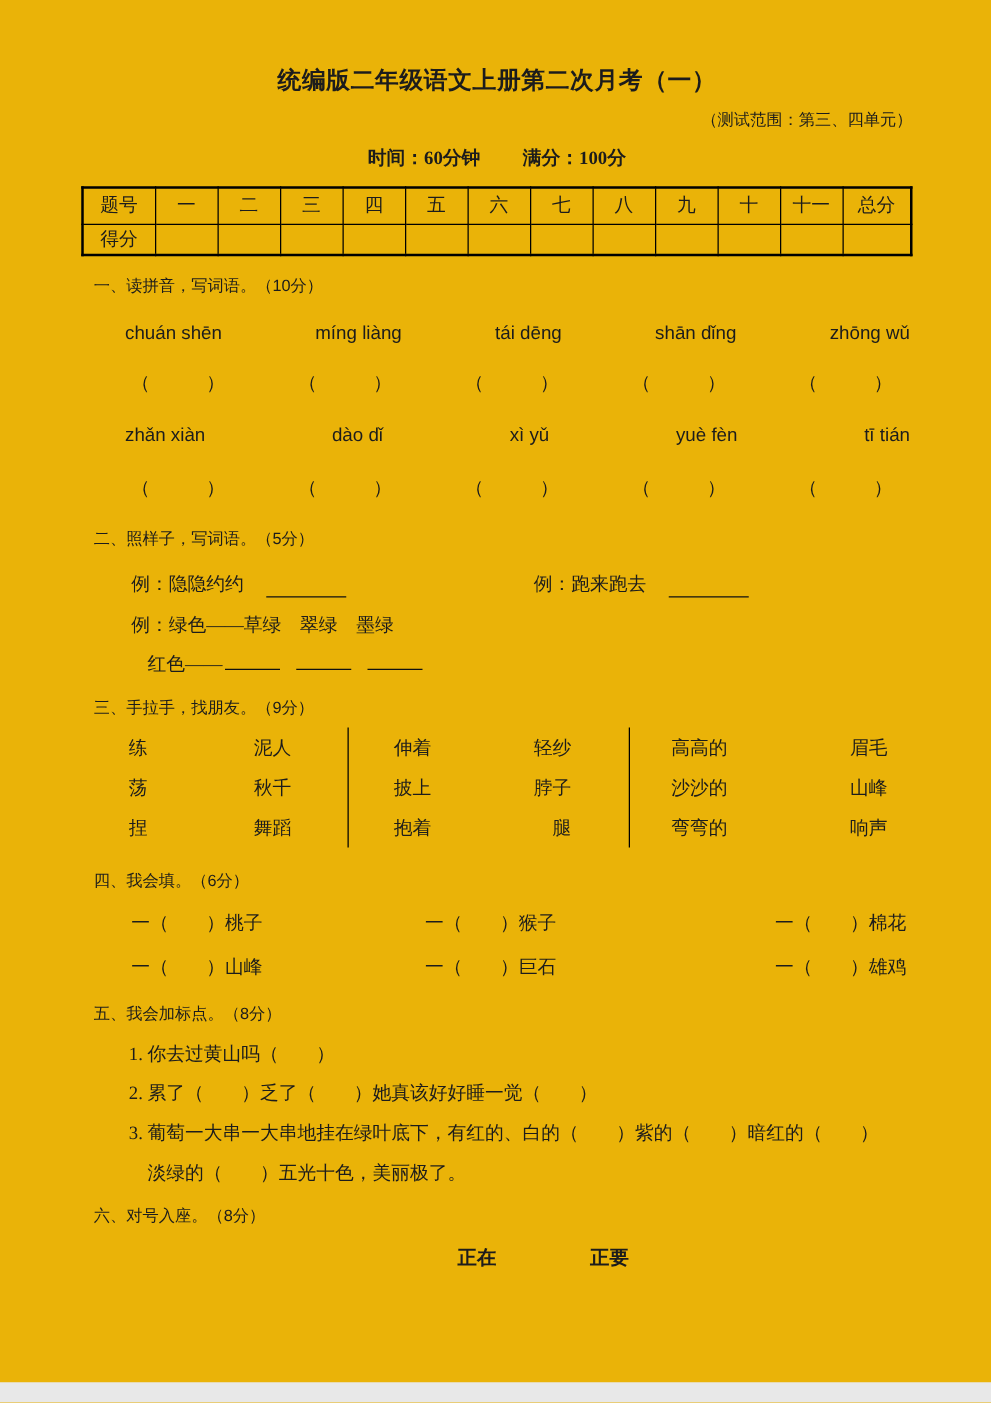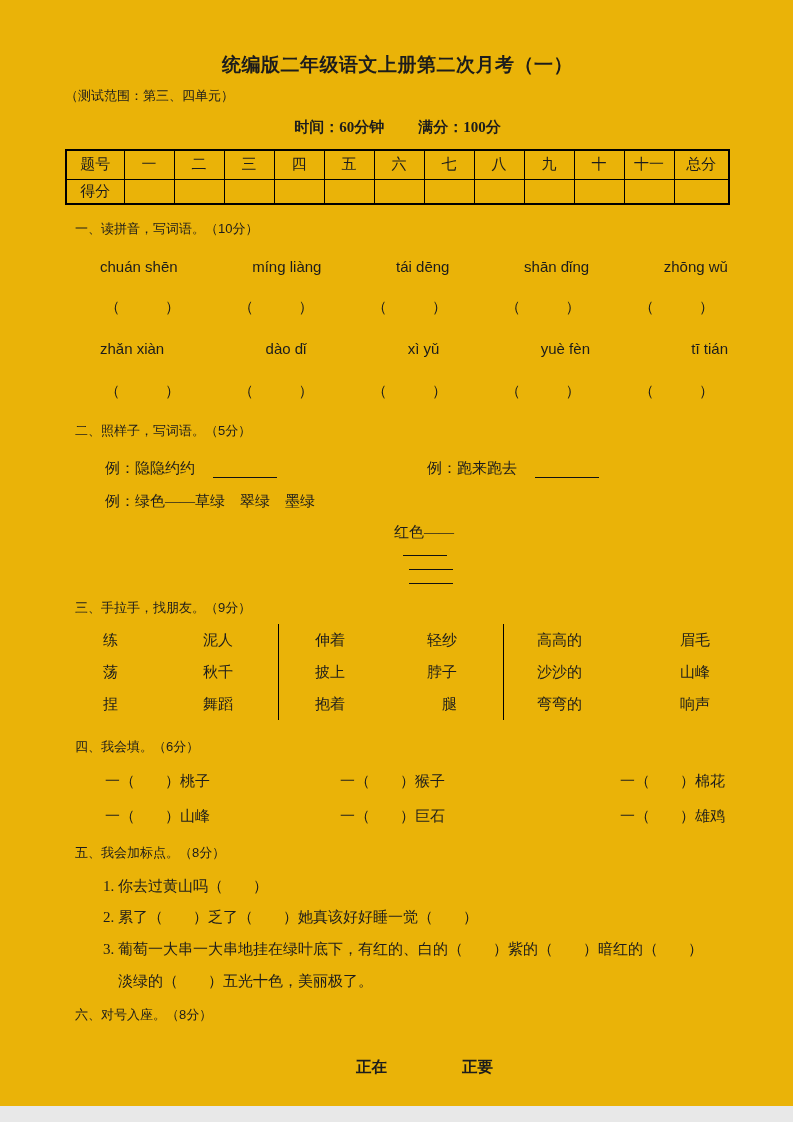--- a/index.html
+++ b/index.html
@@ -8,21 +8,21 @@
     width:793px; height:1106px; margin:0 auto; background:#eab308;
     color:#1c1c1c; position:relative; overflow:hidden;
     padding:52px 63px 0 65px;
     font-family:"Liberation Serif", serif;
     font-size:15px;
   }
   .title {
     text-align:center; font-family:"Liberation Sans", sans-serif;
     font-weight:bold; font-size:19px; letter-spacing:0.5px; line-height:26px;
   }
-  .subtitle { text-align:left; font-size:13px; line-height:17px; margin-top:9px; }
+  .subtitle { text-align:right; font-size:13px; line-height:17px; margin-top:9px; }
   .timeline { text-align:center; font-size:15px; font-weight:bold; line-height:20px; margin-top:13px; }
   .timeline .gap { display:inline-block; width:34px; }
 
   table.score {
     width:100%; margin-top:12px; border-collapse:collapse; table-layout:fixed;
     border:2px solid #000;
     font-family:"Liberation Sans", sans-serif; font-size:15px;
   }
   table.score td {
     border:1px solid #000; text-align:center; vertical-align:middle; padding:0;
@@ -52,40 +52,40 @@
   .paren-row {
     display:flex; justify-content:space-between; line-height:18px;
     padding-left:40px; padding-right:16px; margin-top:22px;
   }
   .pr2 { margin-top:24px; }
 
   .ex-row { display:flex; align-items:flex-end; margin-top:16px; line-height:20px; padding-left:40px;text-align:right; }
   .ex-item2 { margin-left:150px; }
   .uline { display:inline-block; width:64px; border-bottom:1.3px solid #111; height:14px; margin-left:18px; }
   .ex3-row { margin-top:13px; line-height:20px; padding-left:40px; }
-  .red-row { margin-top:11px; line-height:20px; padding-left:53px; display:flex; align-items:center;flex-direction:column; }
+  .red-row { margin-top:11px; line-height:20px; padding-left:53px; display:flex; align-items:flex-start; }
   .ul3 { display:inline-block; width:44px; border-bottom:1.3px solid #111; height:14px; margin-left:13px; }
   .ul3.first { margin-left:2px; }
 
   .match-wrap { display:flex; margin-top:5px; }
   .mgroup { height:96px; display:flex; flex-direction:column; }
   .mg1 { width:213px; padding-left:38px; padding-right:45px; }
   .mg2 { width:225px; padding-left:36px; padding-right:46px; border-left:1.2px solid #000;text-align:center; }
   .mg3 { width:227px; padding-left:33px; padding-right:20px; border-left:1.2px solid #000; }
   .mrow { flex:1; display:flex; justify-content:space-between; align-items:center; }
 
   .fill-row { display:grid; grid-template-columns:235px 280px auto; padding-left:40px; line-height:18px; }
   .f1 { margin-top:14px; } .f2 { margin-top:17px; }
 
   .punct-item { padding-left:38px; line-height:18px; margin-top:13px; }
   .punct-item.i3 { margin-top:14px; }
   .punct-cont { padding-left:53px; line-height:18px; margin-top:14px; }
 
   .word-bank {
-    text-align:center; margin-top:32px; line-height:18px; position:relative; left:27px;
+    text-align:center; margin-top:14px; line-height:18px; position:relative; left:37px;
     font-family:Liberation Serif, serif; font-weight:600; font-size:15.5px;
   }
   .word-bank .wgap { display:inline-block; width:75px; }
   .s6-item { padding-left:38px; line-height:18px; margin-top:22px; font-family:"Liberation Sans", sans-serif; }
 </style>
 </head>
 <body>
 
 <div class="page">
 

